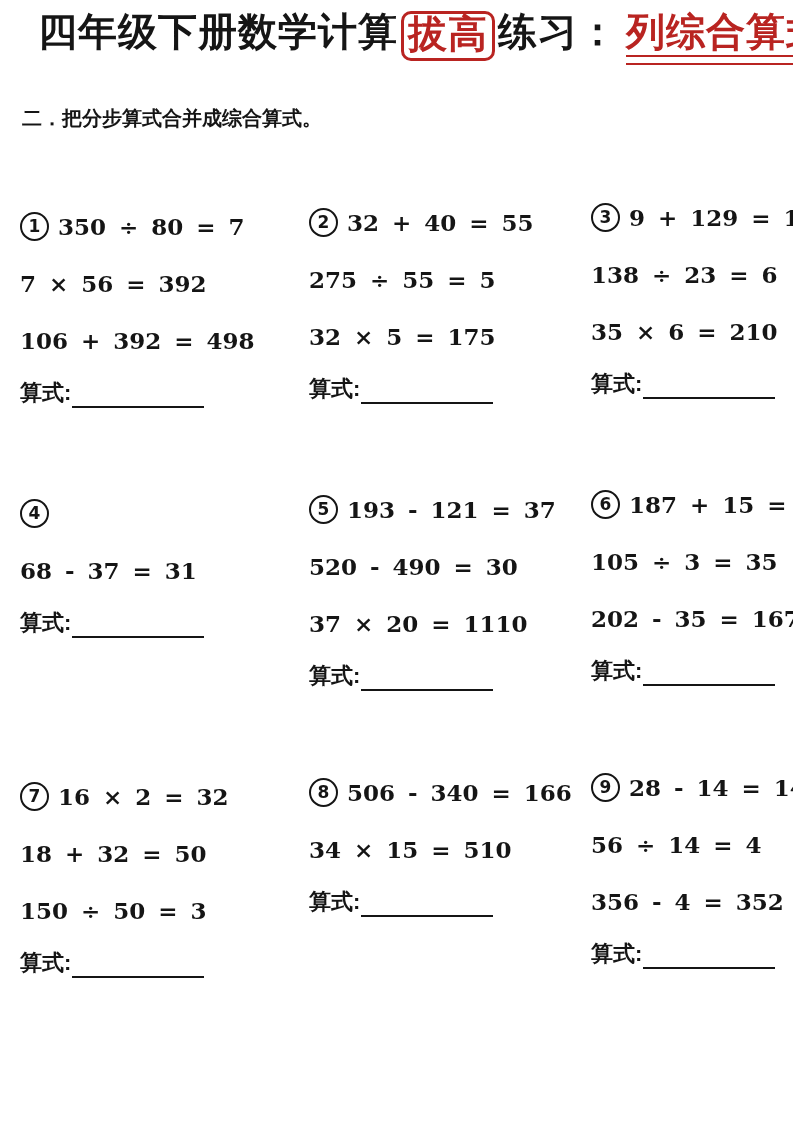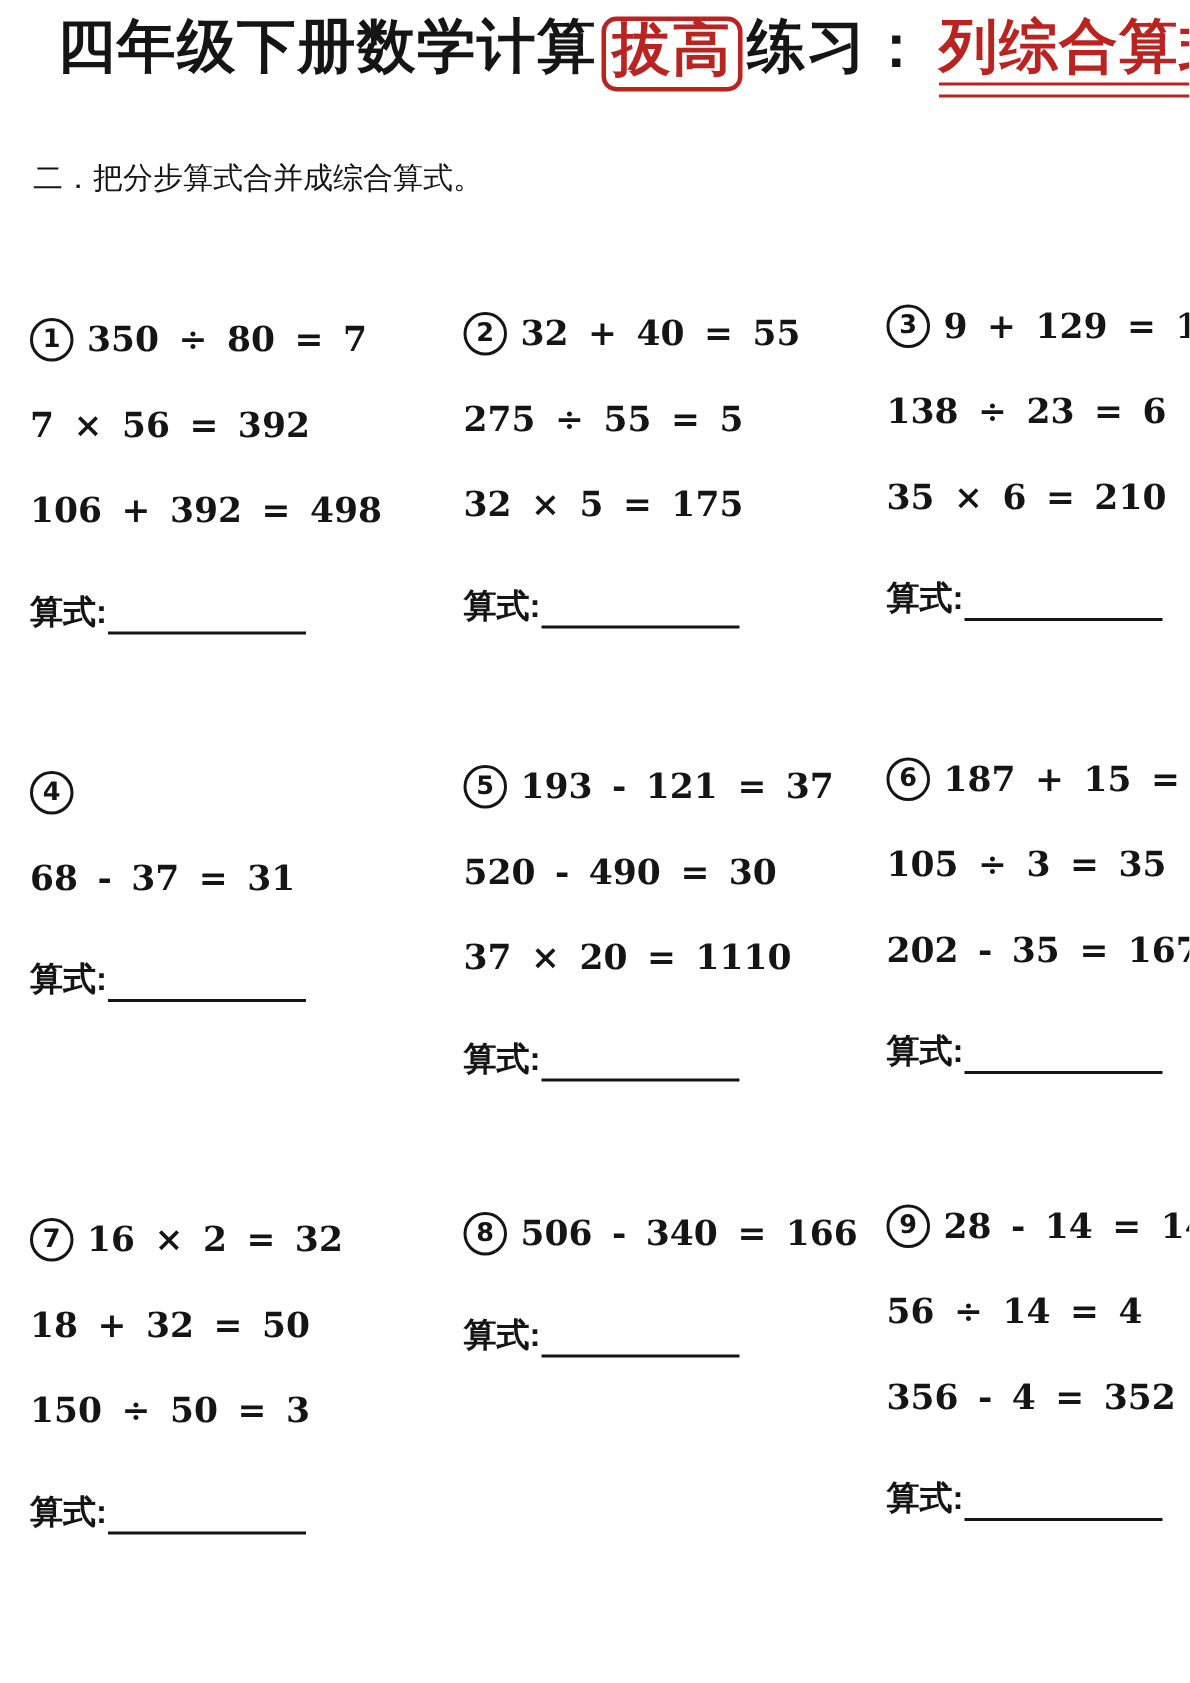--- a/index.html
+++ b/index.html
@@ -44,21 +44,21 @@
   }
   .title .t-red-inner {
     display: inline-block;
     border-bottom: 2px solid #b92421;
     padding-bottom: 1px;
   }
   
   .section-heading {
     margin: 40px 0 0 22px;
     font-size: 20px;
-    font-weight: 400;
+    font-weight: 700;
     color: #151515;
   }
   
   .problems {
     display: grid;
     grid-template-columns: 275px 290px auto;
     margin: 66px 0 0 20px;
     row-gap: 77px;
   }
   .problem { }
@@ -85,21 +85,21 @@
     align-items: center;
     justify-content: center;
     font-family: "DejaVu Sans", "Liberation Sans", sans-serif;
     font-size: 17px;
     font-weight: 700;
     margin-right: 9px;
     flex: none;
     line-height: 1;
   }
   .answer-row {
-    margin-top: 24px;
+    margin-top: 9px;
     display: flex;
     align-items: flex-end;
     font-size: 22px;
     font-weight: 700;
     color: #151515;
     white-space: nowrap;
   }
   .answer-blank {
     display: inline-block;
     width: 132px;
@@ -234,20 +234,23 @@
         <span>算式:</span>
           <span class="answer-blank"></span>
       </div>
     </div>
 
     <div class="problem">
       <div class="line">
         <span class="circle-num">8</span>
         <span>506 - 340 = 166</span>
       </div>
+      <div class="line indent">
+          <span>34 × 15 = 510</span>
+        </div>
       <div class="answer-row">
         <span>算式:</span>
           <span class="answer-blank"></span>
       </div>
     </div>
 
     <div class="problem">
       <div class="line">
         <span class="circle-num">9</span>
         <span>28 - 14 = 14</span>

